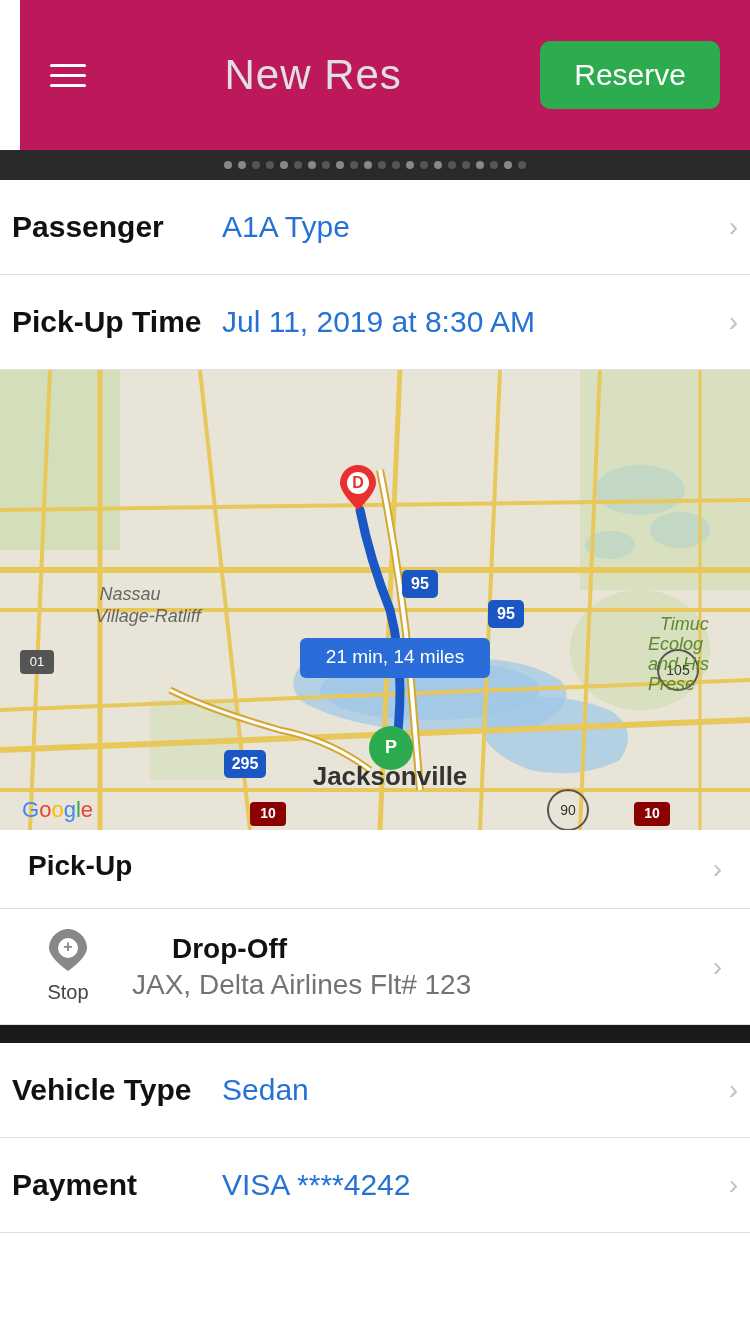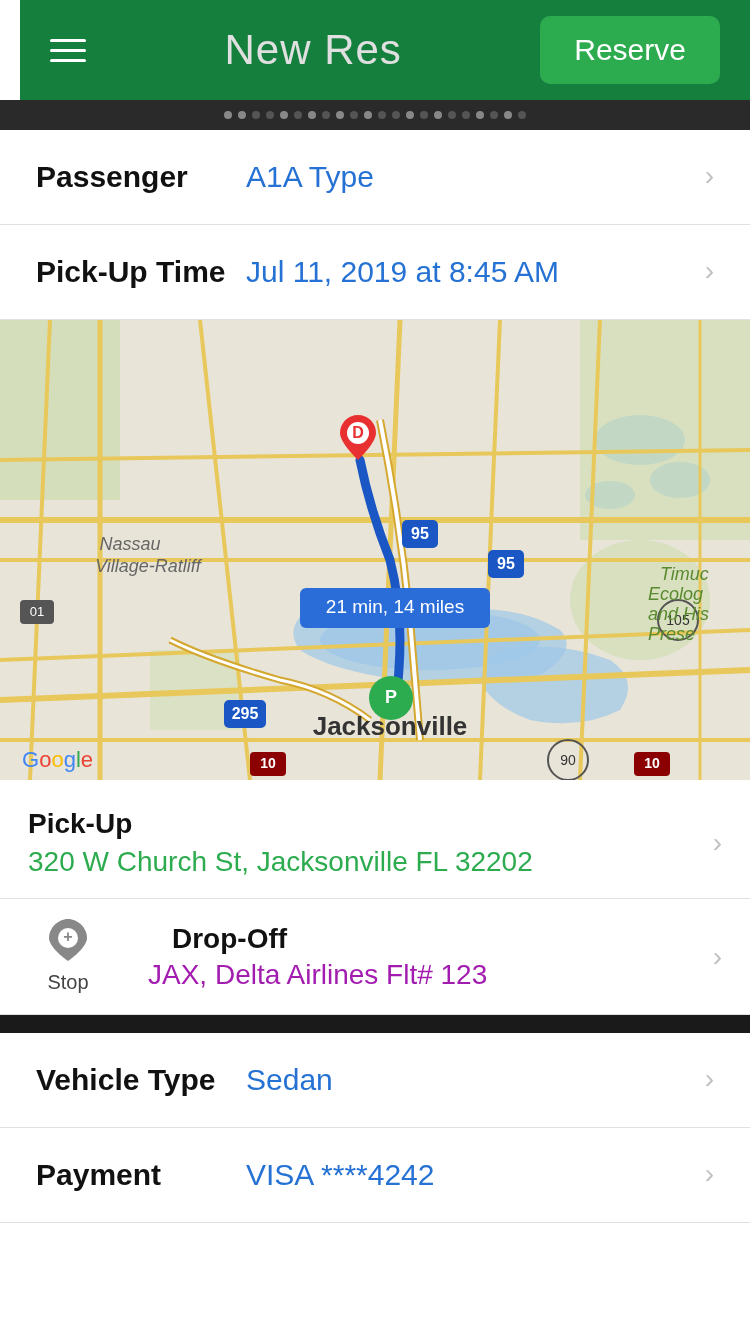--- a/index.html
+++ b/index.html
@@ -8,22 +8,22 @@
     body {
       width: 750px;
       min-height: 1334px;
       font-family: -apple-system, 'Helvetica Neue', Arial, sans-serif;
       background: #fff;
       overflow-x: hidden;
     }
 
     
     .header {
-      background: #15803d;
-      height: 100px;
+      background: #be185d;
+      height: 150px;
       display: flex;
       align-items: center;
       justify-content: space-between;
       padding: 0 30px;
       margin-left: 20px;
     }
 
     .hamburger-icon {
       display: flex;
       flex-direction: column;
@@ -75,21 +75,22 @@
       background: #555;
     }
 
     .progress-bar .dot.active {
       background: #888;
     }
 
     
     .row-item {
       display: flex;
-      padding: 30px 36px;
+      align-items: center;
+      padding: 30px 12px;
       border-bottom: 1px solid #e0e0e0;
       background: #fff;
       cursor: pointer;
     }
 
     .row-label {
       font-size: 30px;
       font-weight: 600;
       color: #111;
       min-width: 210px;
@@ -117,21 +118,21 @@
     }
 
     
     .map-svg {
       width: 100%;
       height: 100%;
     }
 
     
     .pickup-section {
-      padding: 28px 28px 20px 28px;
+      padding: 20px 28px 20px 28px;
       border-bottom: 1px solid #e0e0e0;
       display: flex;
       align-items: center;
       justify-content: flex-start;
       cursor: pointer;
     }
 
     .pickup-section .content {
       flex: 1;
     }
@@ -187,22 +188,21 @@
     .dropoff-label {
       font-size: 28px;
       font-weight: 600;
       color: #111;
       margin-bottom: 4px;
       margin-left: 40px;
     }
 
     .dropoff-address {
       font-size: 28px;
-      color: #a21caf;
-      margin-left: 16px;
+      color: #737373;
     }
 
     
     .dark-separator {
       background: #1a1a1a;
       height: 18px;
     }
 
     
     .bottom-section {
@@ -248,21 +248,21 @@
 </div>
 
 <div class="row-item">
   <span class="row-label">Passenger</span>
   <span class="row-value">A1A Type</span>
   <span class="chevron">›</span>
 </div>
 
 <div class="row-item">
   <span class="row-label">Pick-Up Time</span>
-  <span class="row-value">Jul 11, 2019 at 8:45 AM</span>
+  <span class="row-value">Jul 11, 2019 at 8:30 AM</span>
   <span class="chevron">›</span>
 </div>
 
 <div class="map-container">
   <svg class="map-svg" viewBox="0 0 750 460" xmlns="http://www.w3.org/2000/svg">
 
     <rect width="750" height="460" fill="#e8e4d8"></rect>
 
     <ellipse cx="430" cy="320" rx="110" ry="30" fill="#9ec8e8" opacity="0.8"></ellipse>
     <path d="M320,280 Q380,300 460,290 Q520,285 560,310 Q580,330 540,355 Q480,370 400,360 Q330,350 300,330 Q280,305 320,280Z" fill="#9ec8e8" opacity="0.7"></path>
@@ -349,21 +349,20 @@
 
     <text x="22" y="447" font-size="22" font-family="Arial">
       <tspan fill="#4285f4">G</tspan><tspan fill="#ea4335">o</tspan><tspan fill="#fbbc05">o</tspan><tspan fill="#4285f4">g</tspan><tspan fill="#34a853">l</tspan><tspan fill="#ea4335">e</tspan>
     </text>
   </svg>
 </div>
 
 <div class="pickup-section">
   <div class="content">
     <div class="pickup-label">Pick-Up</div>
-    <div class="pickup-address">320 W Church St, Jacksonville FL 32202</div>
   </div>
   <span class="chevron">›</span>
 </div>
 
 <div class="dropoff-section">
   <div class="stop-icon-wrap">
     <div class="stop-pin">
       <svg width="38" height="42" viewBox="0 0 38 42" xmlns="http://www.w3.org/2000/svg">
         <path d="M19,0 C9,0 0,9 0,19 C0,29 19,42 19,42 C19,42 38,29 38,19 C38,9 29,0 19,0Z" fill="#888"></path>
         <circle cx="19" cy="19" r="10" fill="white"></circle>

